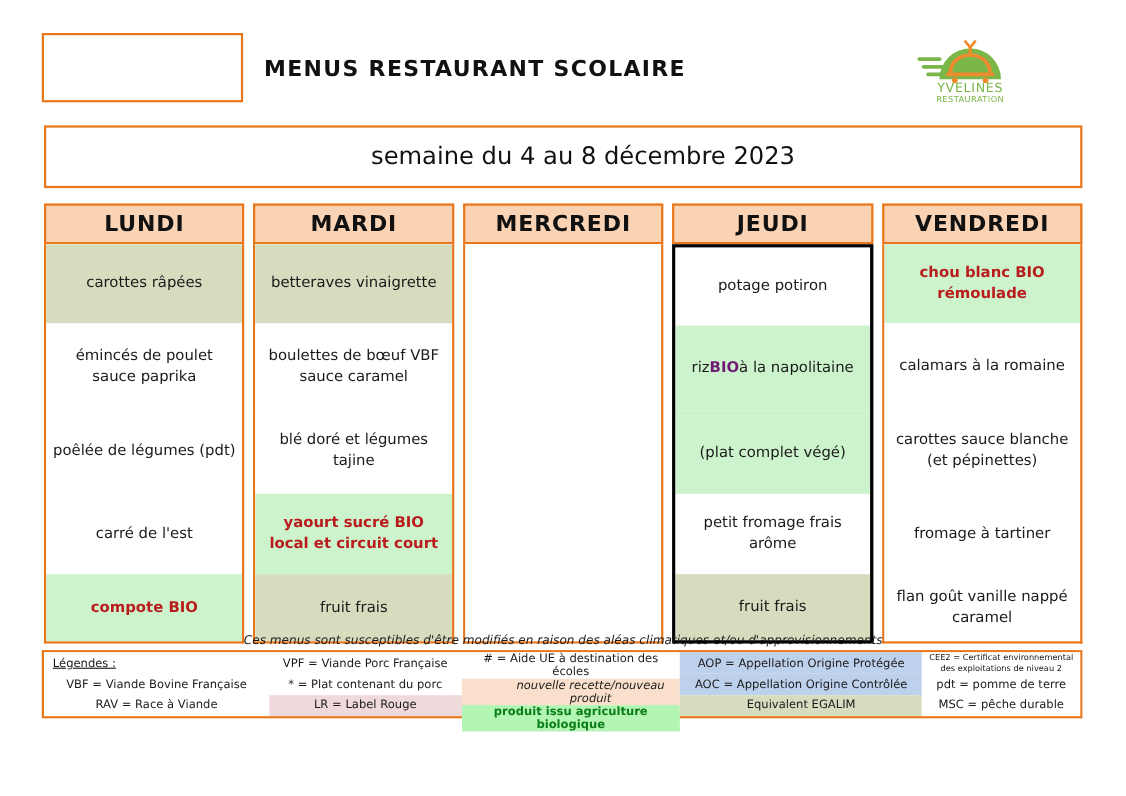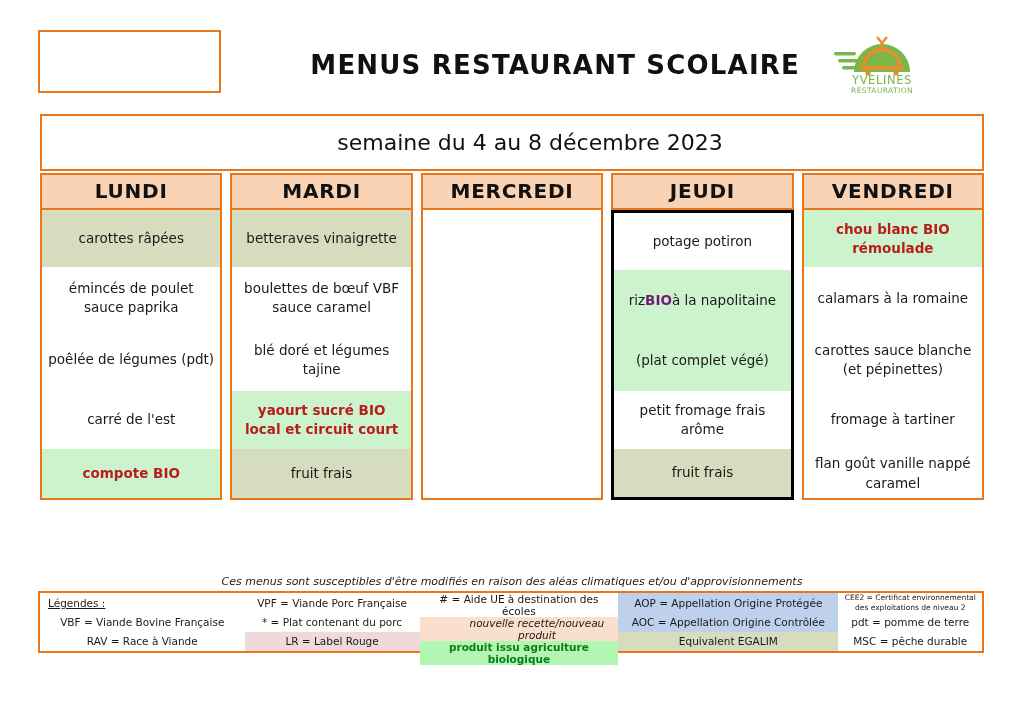--- a/index.html
+++ b/index.html
@@ -26,22 +26,22 @@
     position: absolute;
     left: 38px; top: 30px;
     width: 183px; height: 63px;
     border: 2px solid #E8761A;
     background: #ffffff;
   }
   .main-title {
     position: absolute;
     left: 240px; top: 50px;
     width: 560px;
-    text-align: right;
-    font-size: 26px;
+    text-align: left;
+    font-size: 20px;
     font-weight: bold;
     letter-spacing: 1.2px;
     color: #111111;
     font-family: "DejaVu Sans", sans-serif;
   }
   .brand-logo {
     position: absolute;
     left: 832px; top: 16px;
     width: 100px; height: 80px;
   }
@@ -60,22 +60,22 @@
     width: 100%;
     text-align: center;
     line-height: 53px;
     font-size: 22px;
     color: #111111;
   }
 
   
   .days {
     position: absolute;
-    left: 40px; top: 173px;
-    width: 944px; height: 327px;
+    left: 40px; top: 185px;
+    width: 944px; height: 400px;
     display: flex;
     gap: 0;
   }
   .day-col {
     width: 190px;
     margin-right: 0;
     position: relative;
     display: flex;
     flex-direction: column;
   }

